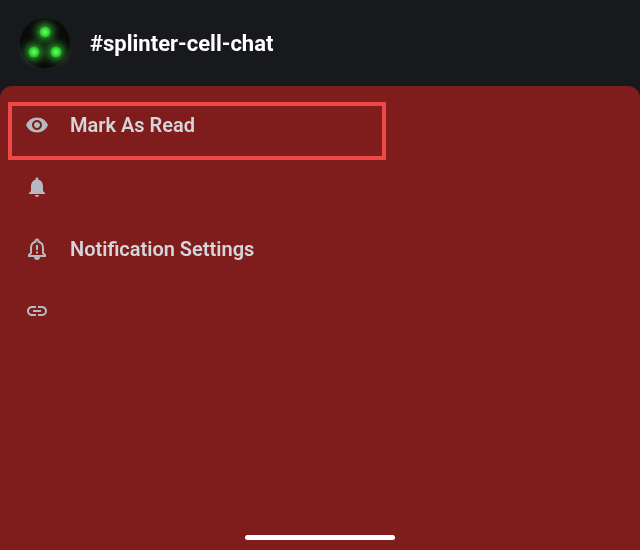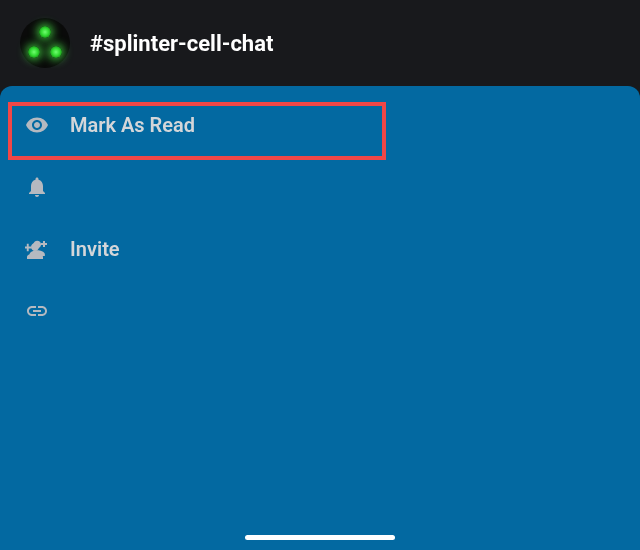--- a/index.html
+++ b/index.html
@@ -49,21 +49,21 @@
     .light.top { top: -2px; left: 11px; }
     .light.bl { bottom: 0; left: 0; }
     .light.br { bottom: 0; right: 0; }
     .channel-title {
       color: #ffffff;
       font-size: 22px;
       font-weight: 700;
       text-align: right;
     }
     .menu-panel {
-      background: #0369a1;
+      background: #7f1d1d;
       border-radius: 12px 12px 0 0;
       padding-top: 8px;
       padding-bottom: 40px;
       height: calc(550px - 86px);
       position: relative;
     }
     .menu-item {
       display: flex;
       align-items: center;
       padding: 18px 24px;
@@ -138,31 +138,31 @@
   </div>
 
   <div class="menu-item">
     <span class="icon">
       <svg viewBox="0 0 24 24">
           <path d="M12 22c1.1 0 2-.9 2-2h-4c0 1.1.9 2 2 2zm6-6v-5c0-3.07-1.63-5.64-4.5-6.32V4c0-.83-.67-1.5-1.5-1.5s-1.5.67-1.5 1.5v.68C7.64 5.36 6 7.92 6 11v5l-2 2v1h16v-1l-2-2z"></path>
         </svg>
     </span>
   </div>
 
-
   <div class="menu-item">
     <span class="icon">
       <svg viewBox="0 0 24 24">
-          <path d="M15 12c2.21 0 4-1.79 4-4s-1.79-4-4-4-4 1.79-4 4 1.79 4 4 4zm-9-2V7H4v3H1v2h3v3h2v-3h3v-2H6zm9 4c-2.67 0-8 1.34-8 4v2h16v-2c0-2.66-5.33-4-8-4z" transform="translate(-2 0) scale(0.95)"></path>
-          <path d="M10 14c-2.21 0-4-1.79-4-4s1.79-4 4-4 4 1.79 4 4-1.79 4-4 4zm0 2c-2.67 0-8 1.34-8 4v2h16v-2c0-2.66-5.33-4-8-4z"></path>
-          <path d="M18 7h2v2h2v2h-2v2h-2v-2h-2V9h2z" transform="translate(0 -3)"></path>
+          <path d="M18 16v-5c0-3.07-1.63-5.64-4.5-6.32V4c0-.83-.67-1.5-1.5-1.5s-1.5.67-1.5 1.5v.68C7.64 5.36 6 7.92 6 11v5l-2 2v1h16v-1l-2-2zm-6 6c1.1 0 2-.9 2-2h-4c0 1.1.9 2 2 2z" fill="none" stroke="#b5b9c0" stroke-width="2"></path>
+          <rect x="11" y="8" width="2" height="5" fill="#b5b9c0"></rect>
+          <rect x="11" y="14.5" width="2" height="2" fill="#b5b9c0"></rect>
         </svg>
     </span>
-    <span class="menu-label">Invite</span>
+    <span class="menu-label">Notification Settings</span>
   </div>
+
 
   <div class="menu-item">
     <span class="icon">
       <svg viewBox="0 0 24 24">
           <path d="M3.9 12c0-1.71 1.39-3.1 3.1-3.1h4V7H7c-2.76 0-5 2.24-5 5s2.24 5 5 5h4v-1.9H7c-1.71 0-3.1-1.39-3.1-3.1zM8 13h8v-2H8v2zm9-6h-4v1.9h4c1.71 0 3.1 1.39 3.1 3.1s-1.39 3.1-3.1 3.1h-4V17h4c2.76 0 5-2.24 5-5s-2.24-5-5-5z"></path>
         </svg>
     </span>
   </div>
 
   <div class="home-indicator"></div>

